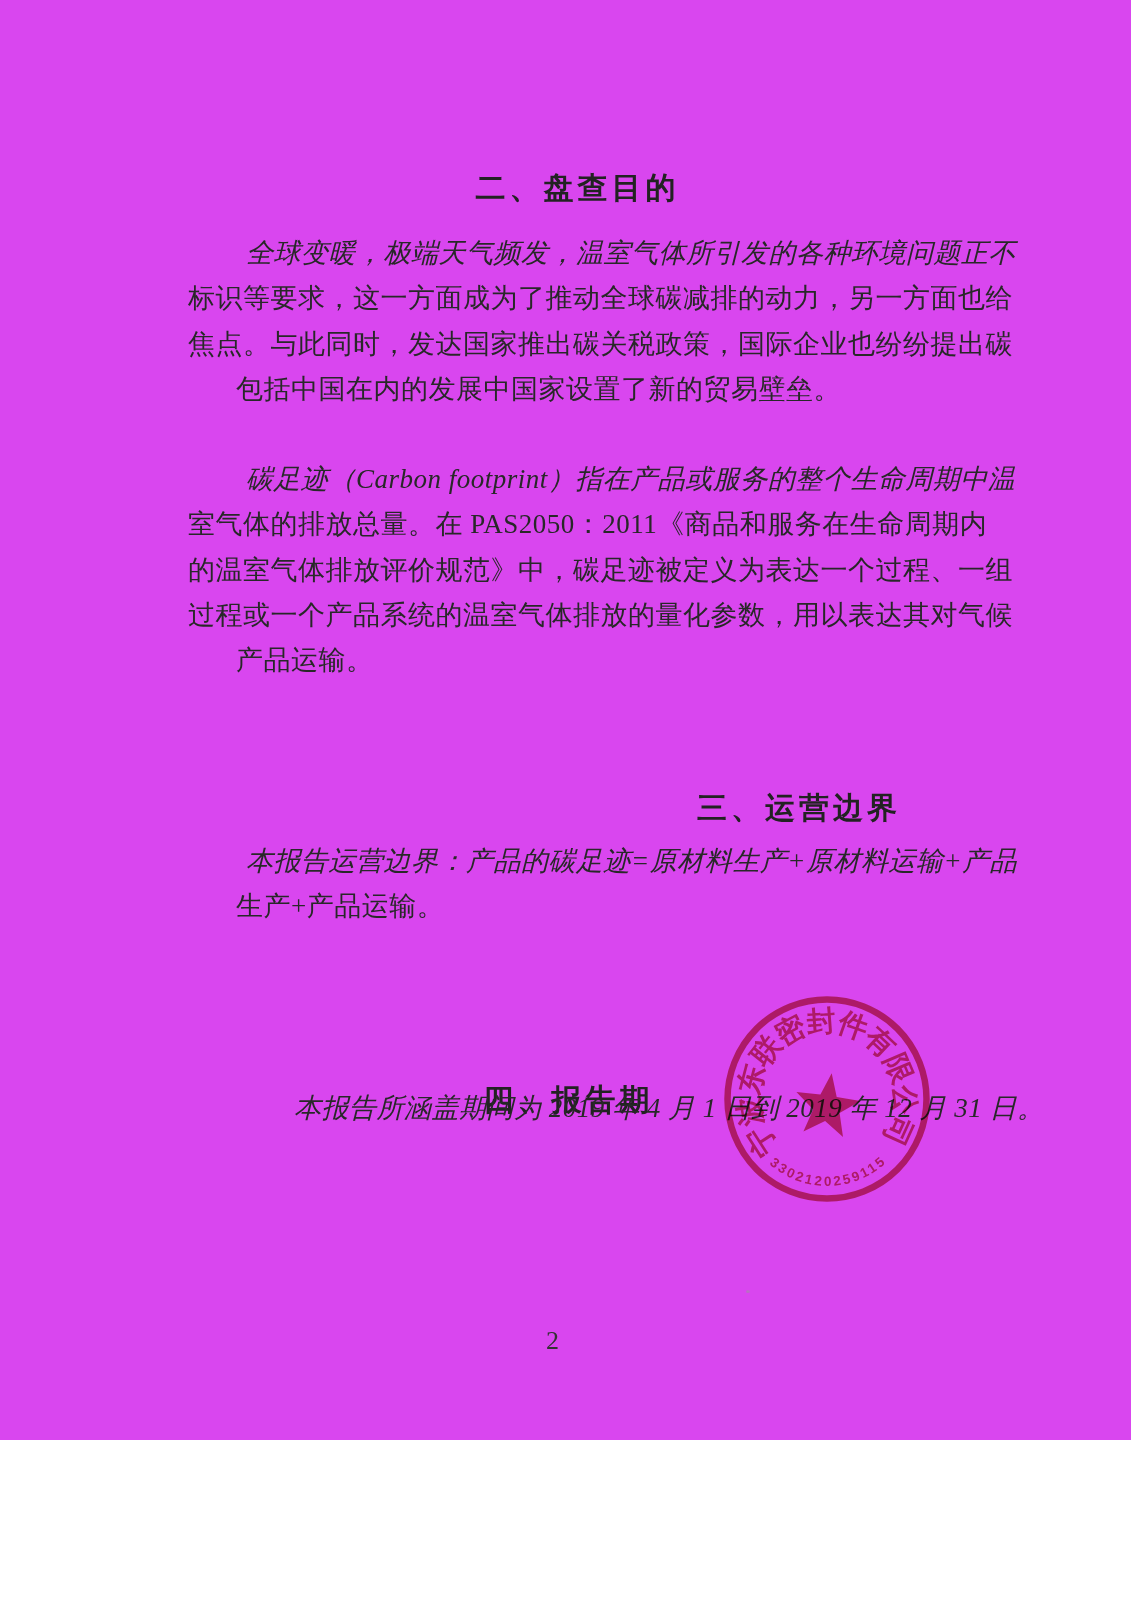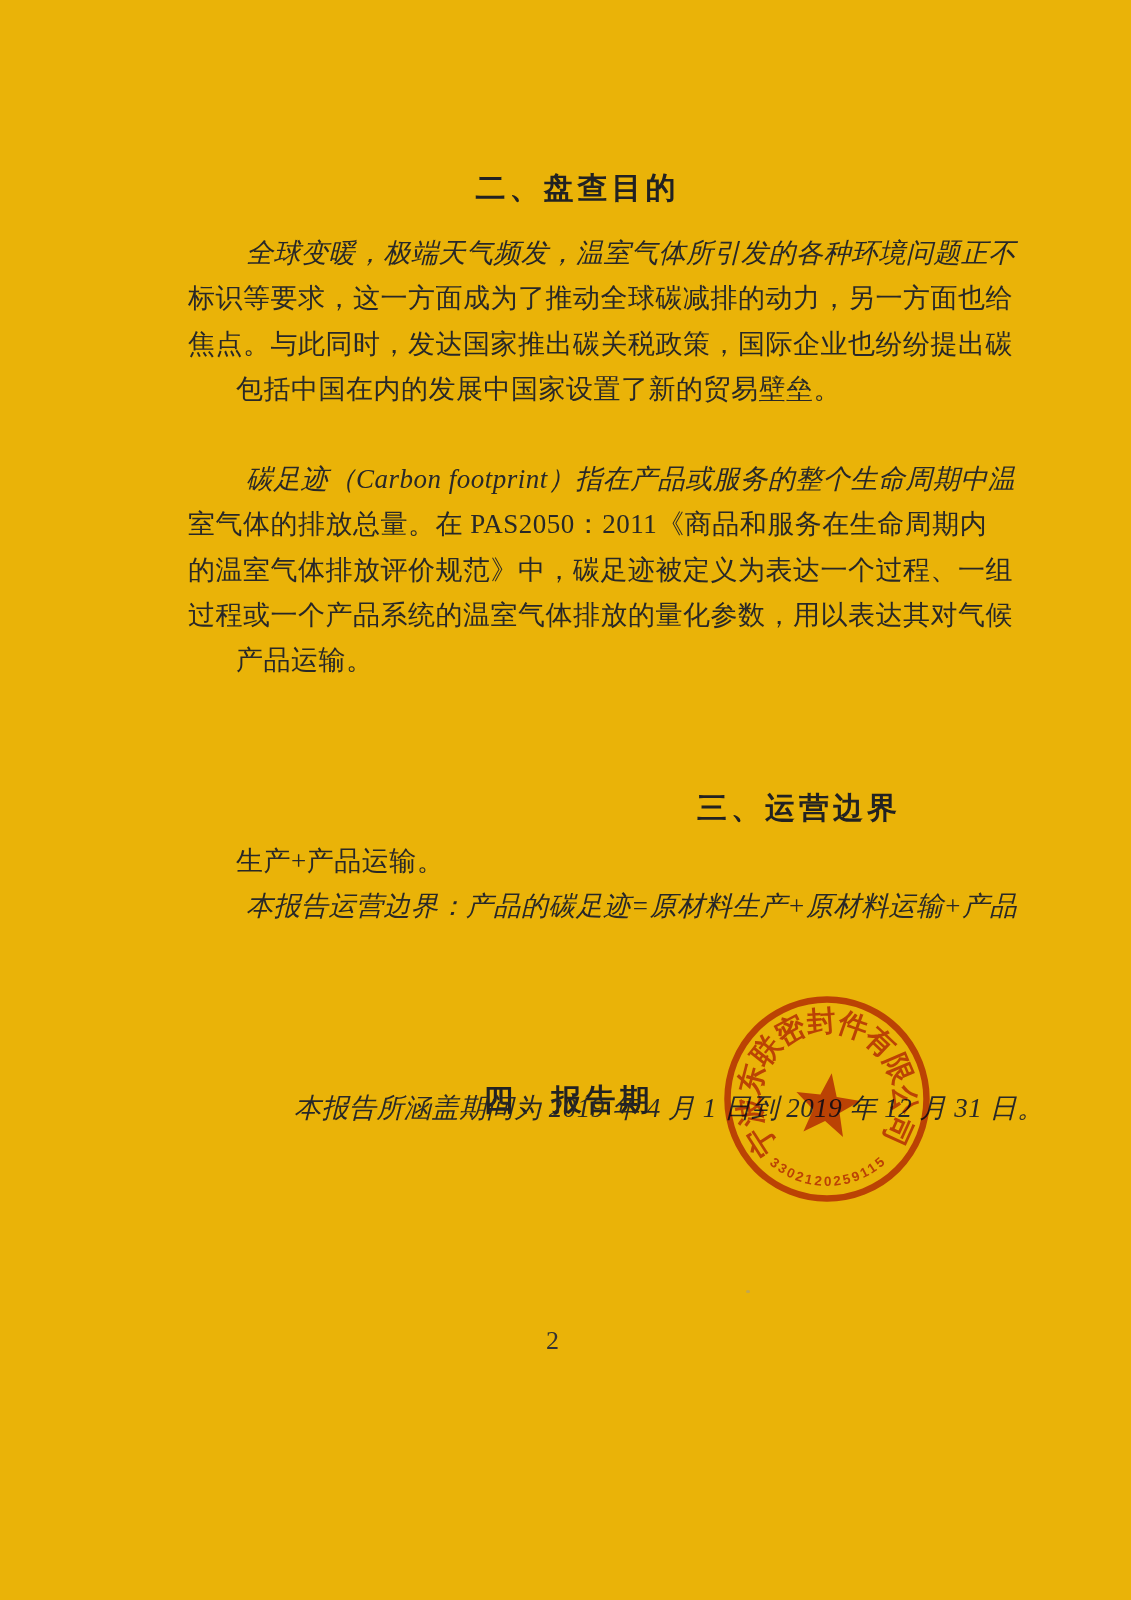--- a/index.html
+++ b/index.html
@@ -3,22 +3,22 @@
 <meta charset="utf-8">
 <style>
   html, body {
     margin: 0;
     padding: 0;
     background: #ffffff;
   }
   .page {
     position: relative;
     width: 1131px;
-    height: 1600px;
-    background: #eab308;
+    height: 1440px;
+    background: #d946ef;
     overflow: hidden;
     font-family: "Liberation Serif", "DejaVu Serif", serif;
     color: #282828;
   }
   .heading {
     position: absolute;
     left: 188px;
     width: 703px;
     text-align: center;
     font-family: "Liberation Sans", "DejaVu Sans", sans-serif;
@@ -105,22 +105,22 @@
     <div class="line indent">碳足迹（Carbon footprint）指在产品或服务的整个生命周期中温</div>
     <div class="line">室气体的排放总量。在 PAS2050：2011《商品和服务在生命周期内</div>
     <div class="line">的温室气体排放评价规范》中，碳足迹被定义为表达一个过程、一组</div>
     <div class="line">过程或一个产品系统的温室气体排放的量化参数，用以表达其对气候</div>
     <div class="line end">产品运输。</div>
   </div>
 
   <div class="heading h-boundary">三、运营边界</div>
 
   <div class="para p3">
+    <div class="line indent">本报告运营边界：产品的碳足迹=原材料生产+原材料运输+产品</div>
     <div class="line end">生产+产品运输。</div>
-    <div class="line indent">本报告运营边界：产品的碳足迹=原材料生产+原材料运输+产品</div>
   </div>
 
   <div class="heading h-period">四、报告期</div>
 
   <div class="para p4">
     <div class="line indent end">本报告所涵盖期间为 2019 年 4 月 1 日到 2019 年 12 月 31 日。</div>
   </div>
 
   <div class="seal">
     <svg viewBox="0 0 210 212" xmlns="http://www.w3.org/2000/svg">

